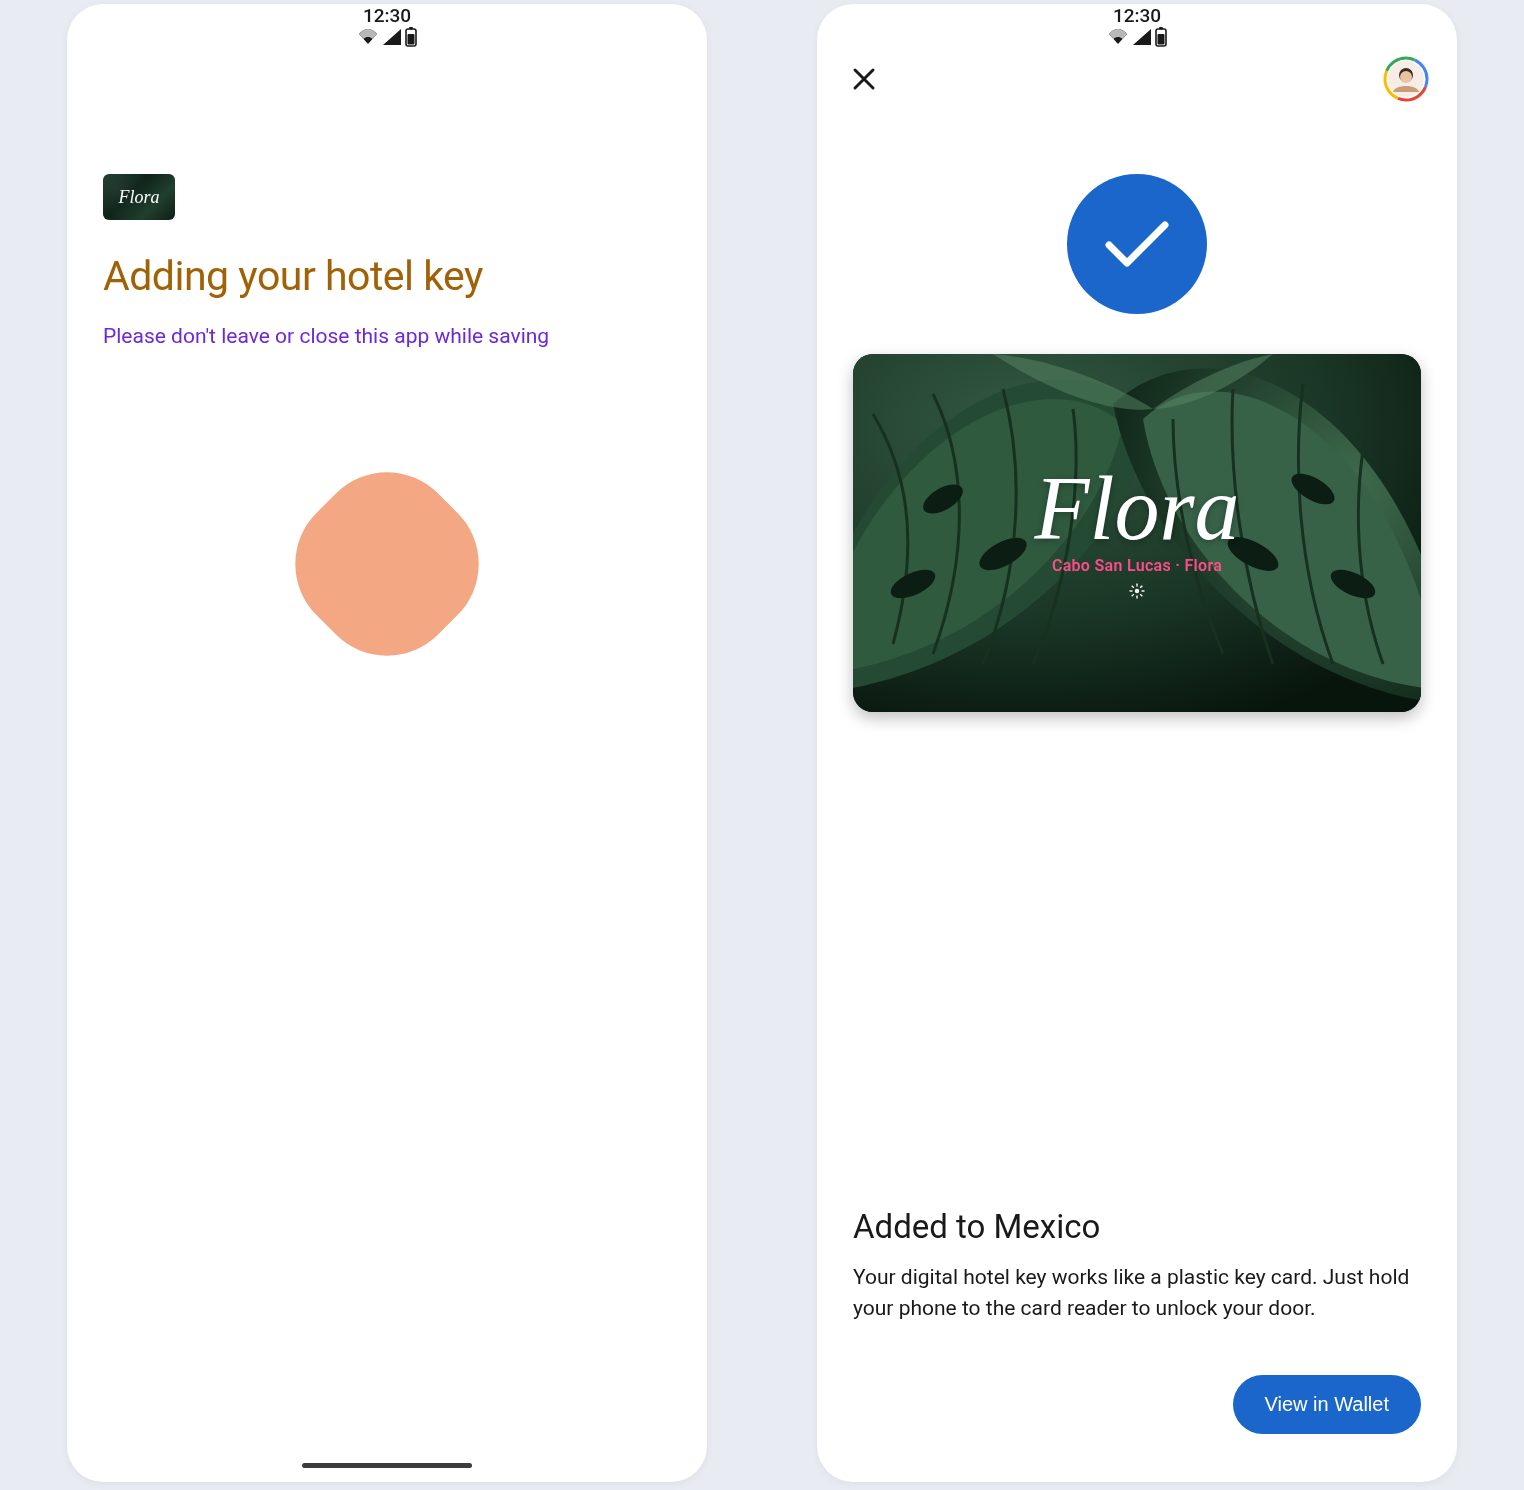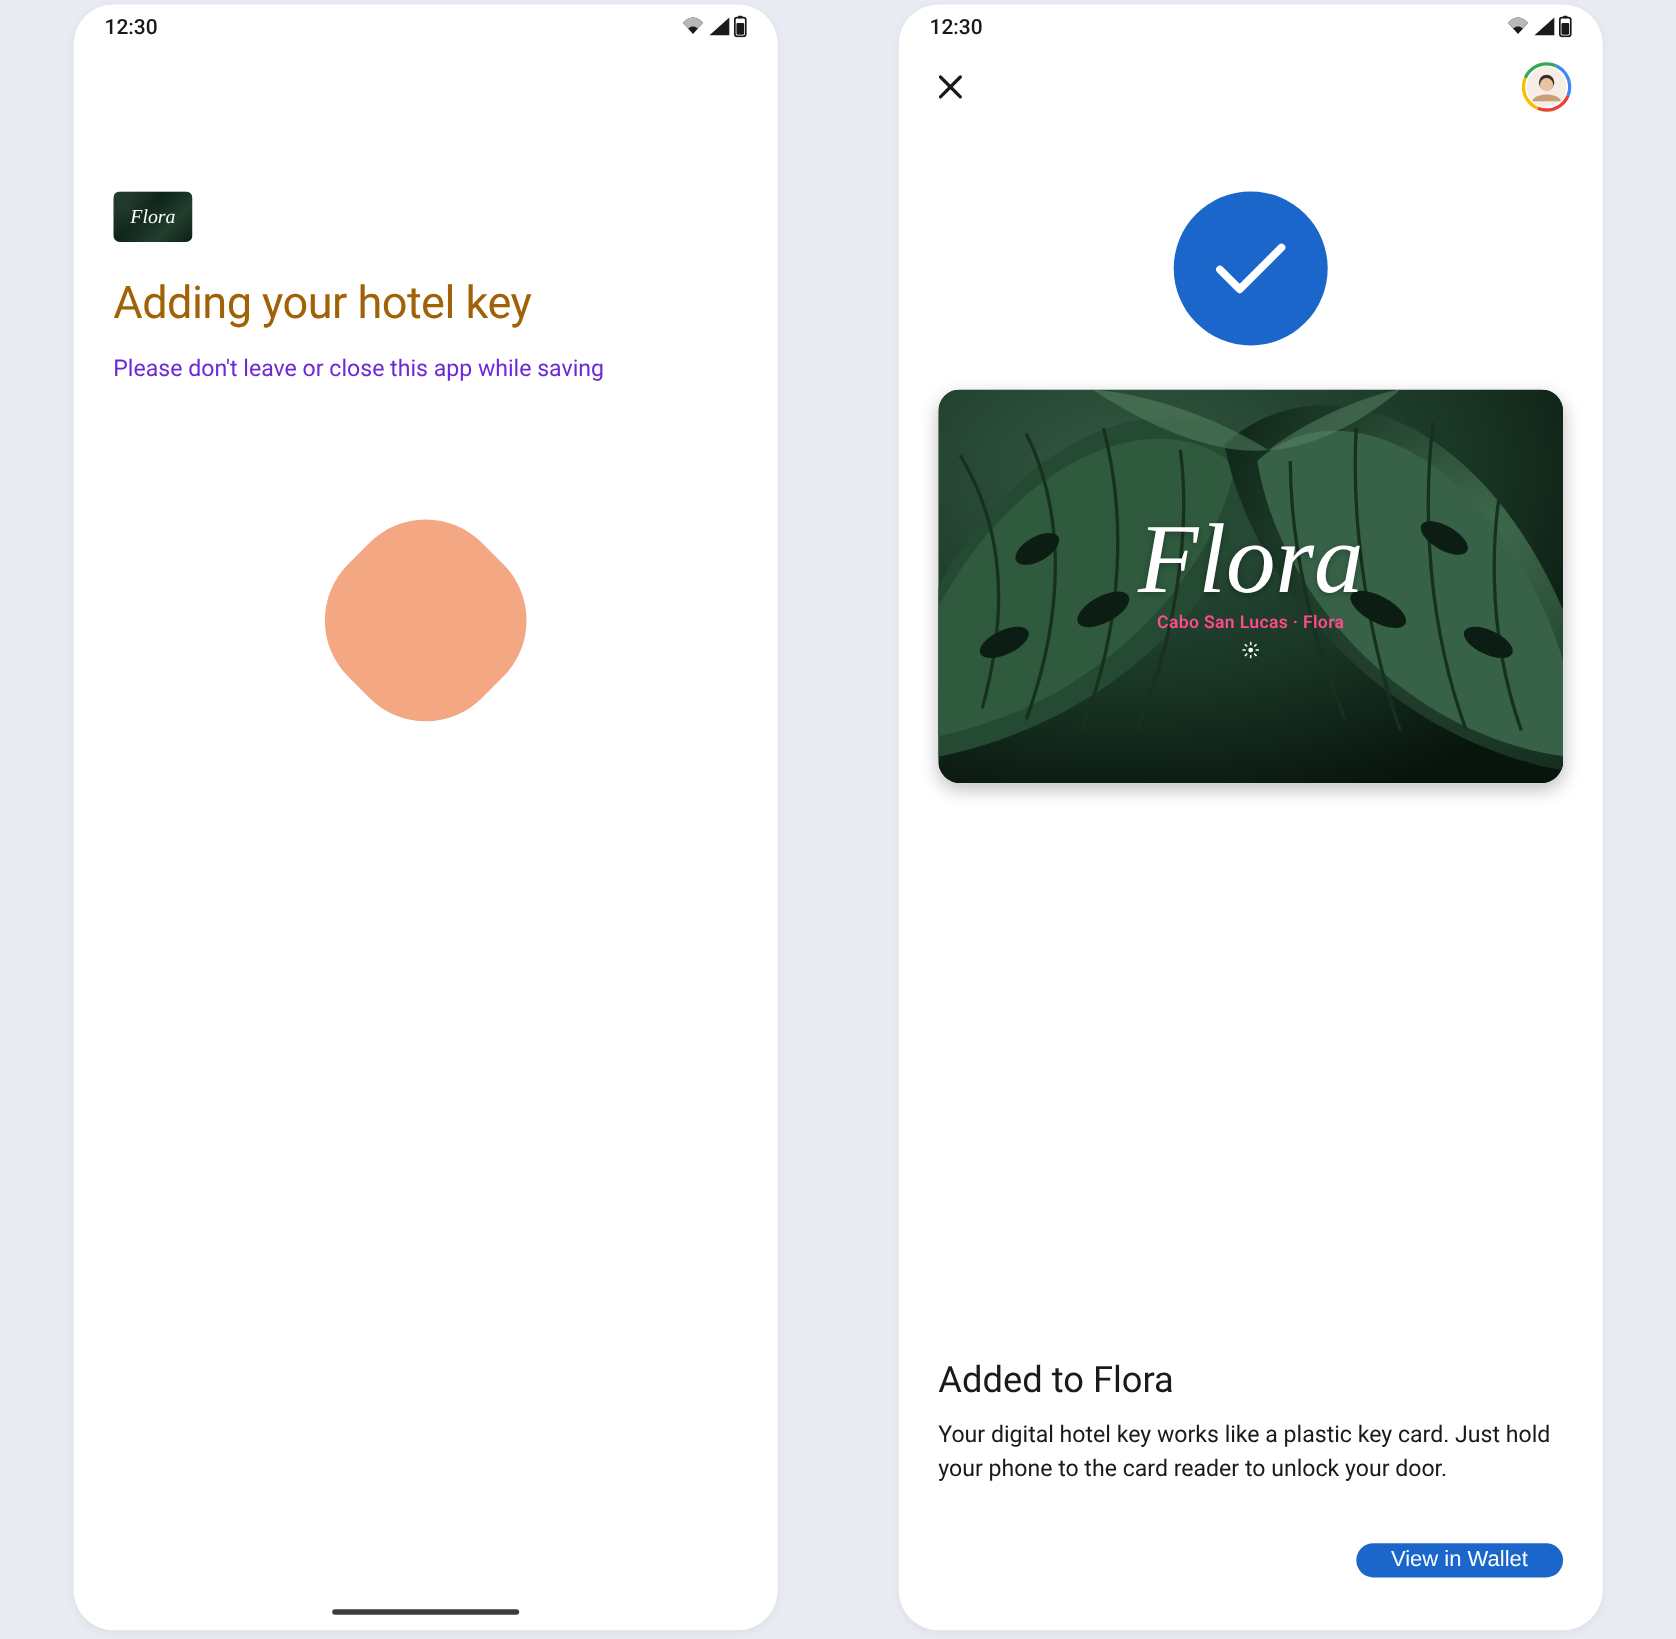--- a/index.html
+++ b/index.html
@@ -31,20 +31,21 @@
     
     .status-bar {
       height: 40px;
       padding: 0 28px;
       display: flex;
       align-items: center;
       justify-content: space-between;
       font-size: 19px;
       font-weight: 500;
       color: #1a1a1a;
+      flex-direction: column;
     }
     .status-right { display: flex; align-items: center; gap: 3px; }
     .status-right svg { display: block; }
 
     
     .header-row {
       height: 70px;
       display: flex;
       align-items: center;
       justify-content: space-between;
@@ -198,21 +199,21 @@
       display: flex;
       justify-content: flex-end;
       margin-top: 52px;
     }
     .wallet-btn {
       background: #1b66ca;
       color: #ffffff;
       border: none;
       font-size: 20px;
       font-weight: 500;
-      padding: 4px 32px;
+      padding: 18px 32px;
       border-radius: 34px;
       cursor: pointer;
     }
   </style>
 </head>
 <body>
 
 <div class="phone">
 
   <div class="status-bar">
@@ -354,20 +355,20 @@
             <line x1="2.7" y1="2.7" x2="4.8" y2="4.8"></line>
             <line x1="11.2" y1="11.2" x2="13.3" y2="13.3"></line>
             <line x1="13.3" y1="2.7" x2="11.2" y2="4.8"></line>
             <line x1="4.8" y1="11.2" x2="2.7" y2="13.3"></line>
           </g>
         </svg>
     </div>
   </div>
 
   <div class="s2-bottom">
-    <h2 class="s2-heading">Added to Flora</h2>
+    <h2 class="s2-heading">Added to Mexico</h2>
     <p class="s2-desc">Your digital hotel key works like a plastic key card. Just hold your phone to the card reader to unlock your door.</p>
     <div class="s2-button-row">
       <button class="wallet-btn">View in Wallet</button>
     </div>
   </div>
 
 </div>
 
 </body></html>

